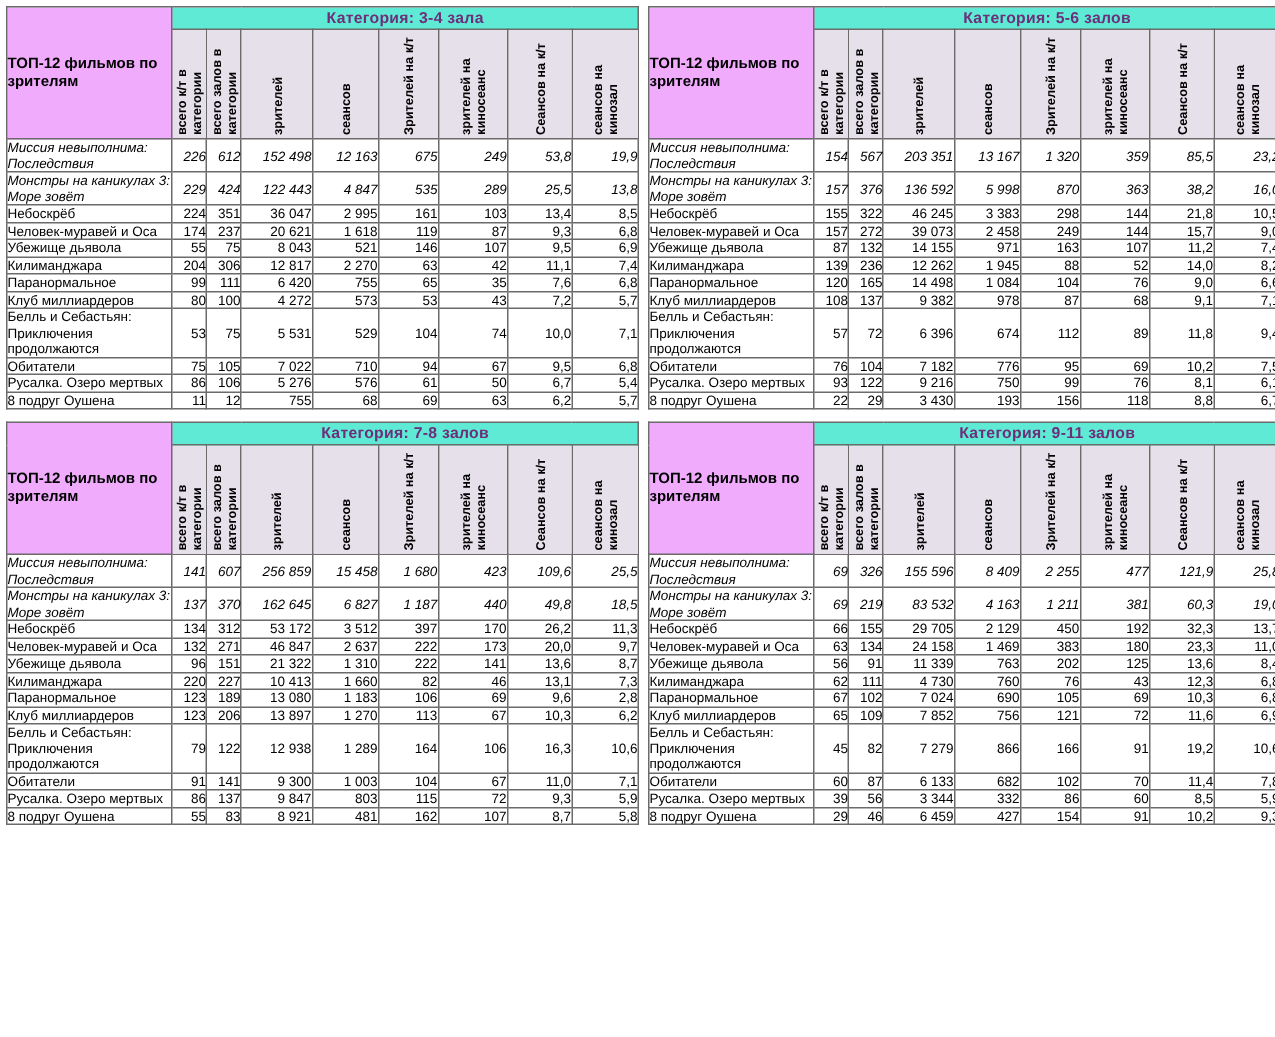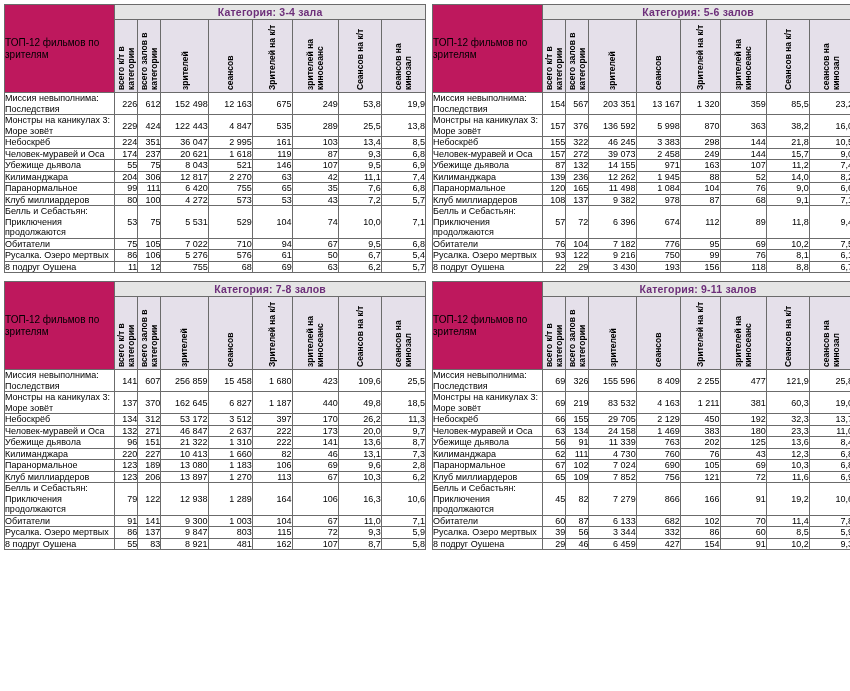--- a/index.html
+++ b/index.html
@@ -33,32 +33,32 @@
     width: 422px;
     table-layout: fixed;
     background: #fff;
   }
   table.tbl td, table.tbl th {
     border: 1px solid #6b6b6b;
     padding: 0;
     vertical-align: middle;
   }
   .cat-title {
-    background: #e5e5e5;
+    background: #5eead4;
     color: #6d2f7a;
     font-weight: bold;
     font-size: 10.5px;
     text-align: center;
     height: 14px;
     letter-spacing: 0.2px;
   }
   .corner {
-    background: #be185d;
+    background: #f0abfc;
     color: #000;
-    font-weight: normal;
+    font-weight: bold;
     font-size: 10px;
     text-align: left;
     padding: 2px 4px;
     line-height: 12px;
   }
   .vhead {
     background: #e5e0ea;
     height: 72px;
     position: relative;
   }
@@ -86,21 +86,21 @@
     padding: 2px 3px;
     font-size: 9px;
     line-height: 10.5px;
   }
   td.num {
     text-align: right;
     padding: 2px 5px 2px 2px;
     font-size: 9px;
     white-space: nowrap;
   }
-  .row-h2 { height: 22px; }
+  .row-h2 { height: 22px; font-style: italic; }
   .row-h3 { height: 30px; }
 </style>
 </head>
 <body>
 
 <div class="page">
   <div class="grid">
     <div>
         <table class="tbl">
           <colgroup>
@@ -423,21 +423,21 @@
               <td class="num">1 945</td>
               <td class="num">88</td>
               <td class="num">52</td>
               <td class="num">14,0</td>
               <td class="num">8,2</td>
             </tr>
             <tr>
               <td class="film">Паранормальное</td>
               <td class="num">120</td>
               <td class="num">165</td>
-              <td class="num">11 498</td>
+              <td class="num">14 498</td>
               <td class="num">1 084</td>
               <td class="num">104</td>
               <td class="num">76</td>
               <td class="num">9,0</td>
               <td class="num">6,6</td>
             </tr>
             <tr>
               <td class="film">Клуб миллиардеров</td>
               <td class="num">108</td>
               <td class="num">137</td>

